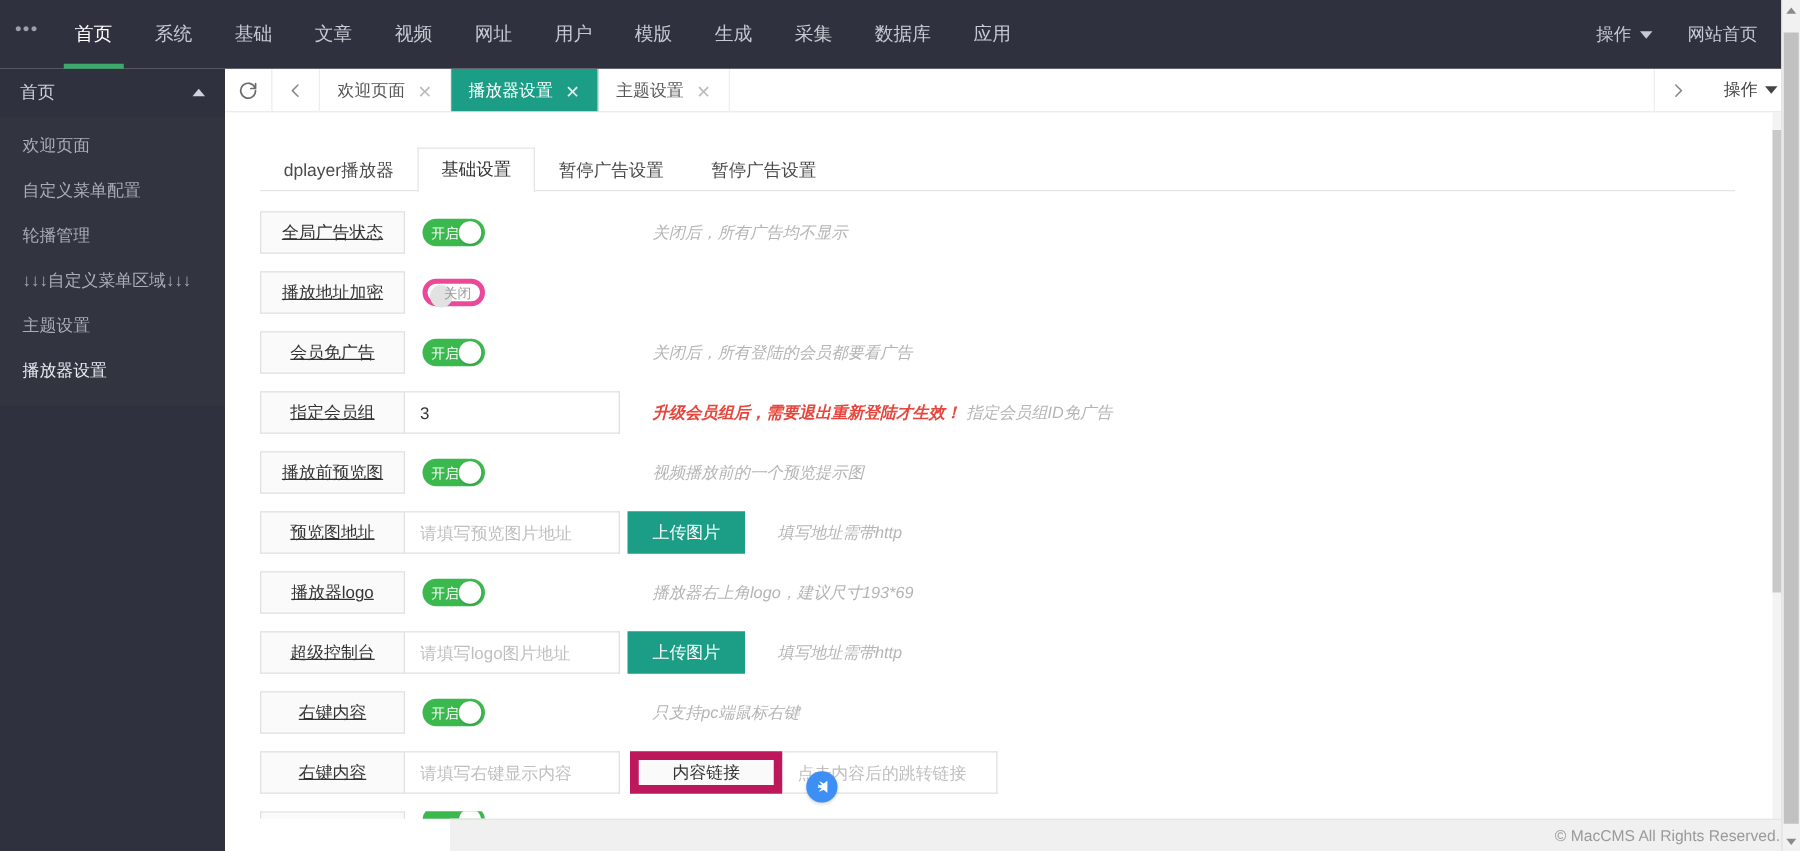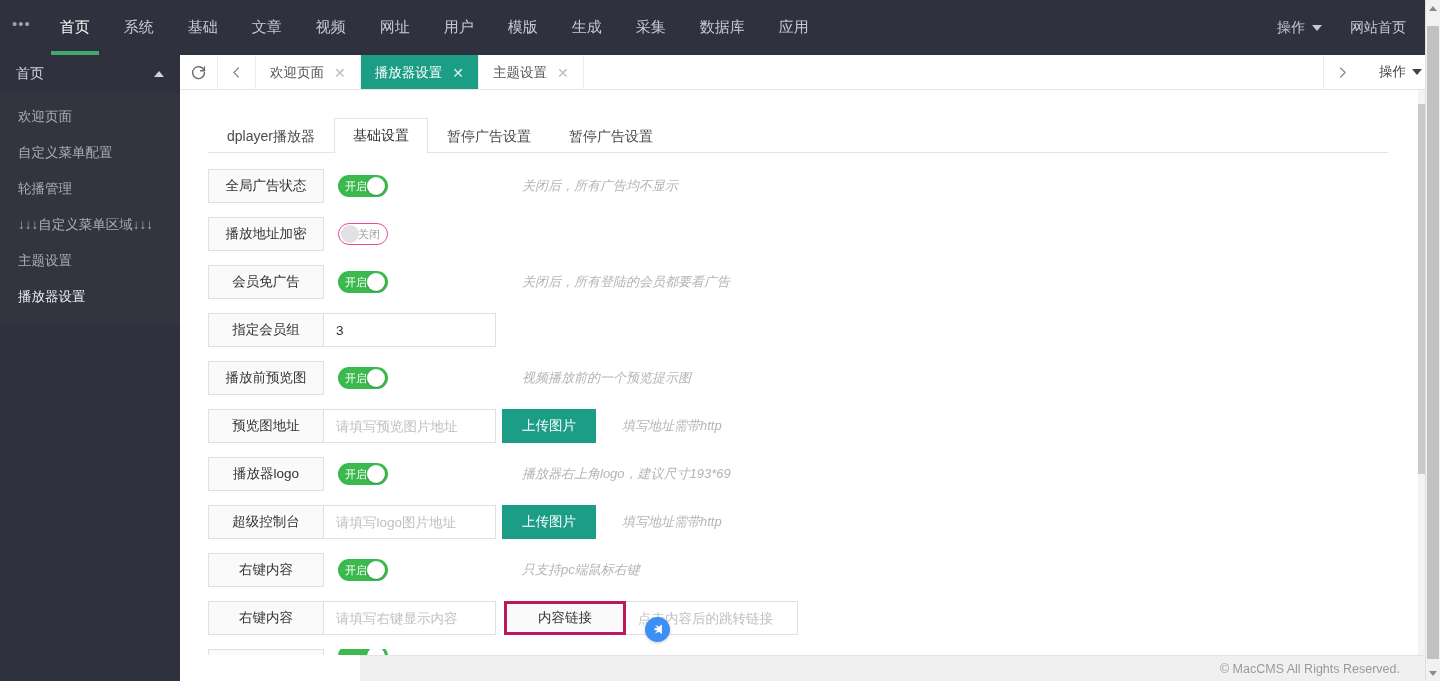--- a/index.html
+++ b/index.html
@@ -144,21 +144,21 @@
 
   
   .form { padding: 16px 0 0 28px; }
   .row {
     display:flex; align-items:stretch; margin-bottom: 14px; height: 34px;
   }
   .lbl {
     width: 116px; flex: 0 0 116px;
     border: 1px solid #e0e0e0; background:#fafafa;
     display:flex; align-items:center; justify-content:center;
-    font-size: 13.5px; color:#333; white-space:nowrap;
+    font-size: 13.5px; color:#333; white-space:nowrap;text-decoration:underline;
   }
   .ctl {
     width: 172px; flex: 0 0 172px;
     border: 1px solid #e0e0e0; border-left: none; background:#fff;
     display:flex; align-items:center; padding: 0 10px;
   }
   .ctl.plain { border:none; background:transparent; padding-left: 14px; }
   .ctl input {
     border:none; outline:none; width:100%; font-size:13.5px; color:#333;
     font-family: inherit; background:transparent;
@@ -166,21 +166,21 @@
   .ctl input::placeholder { color:#bfbfbf; }
 
   
   .switch {
     display:flex; align-items:center;
     width: 50px; height: 22px; border-radius: 11px;
     position: relative; cursor:pointer; font-size: 11px;
     user-select:none;
   }
   .switch.on { background: #3bb94e; justify-content: flex-start; text-align: center; }
-  .switch.off { background: #fff; border:1px solid #ec4899; justify-content: flex-end; }
+  .switch.off { background: #fff; border:4px solid #ec4899; justify-content: flex-end; }
   .switch .lab { position:relative; z-index:2; }
   .switch.on .lab { color:#fff; margin-left: 7px; }
   .switch.off .lab { color: #9b9b9b; margin-right: 7px; }
   .switch .knob {
     position:absolute; top:2px; width: 18px; height: 18px;
     border-radius: 50%; background:#fff;
     box-shadow: 0 1px 2px rgba(0,0,0,.2);
   }
   .switch.on .knob { right: 3px; }
   .switch.off .knob { left: 2px; top:1px; background:#e2e2e2; box-shadow:none; }
@@ -194,21 +194,21 @@
   .upload-btn {
     background:#1c9d86; color:#fff; font-size:13.5px;
     display:flex; align-items:center; justify-content:center;
     padding: 0 20px; cursor:pointer; height: 34px; margin-left: 6px;
     border:none;
   }
   .row .upload-wrap { display:flex; align-items:stretch; }
 
   .lbl2 {
     width: 122px; flex:0 0 122px; margin-left: 8px;
-    border: 3px solid #be185d; background:#fafafa;
+    border: 7px solid #be185d; background:#fafafa;
     display:flex; align-items:center; justify-content:center;
     font-size: 13.5px; color:#333; white-space:nowrap;
   }
   .ctl2 {
     width: 172px; flex:0 0 172px;
     border:1px solid #e0e0e0; border-left:none; background:#fff;
     display:flex; align-items:center; padding: 0 10px;
   }
   .ctl2 input {
     border:none; outline:none; width:100%; font-size:13.5px; color:#333;
@@ -227,21 +227,21 @@
 
   
   .row.clipped { height: 14px; overflow:hidden; margin-bottom:0; }
   .row.clipped .lbl, .row.clipped .ctl { border-bottom:none; }
 
   
   .footer {
     position:absolute; left:180px; right:0; bottom:0; height: 26px;
     background:#f0f0f0; border-top:1px solid #e4e4e4;
     display:flex; align-items:center; justify-content:flex-end;
-    padding-right: 40px; font-size:12.5px; color:#9a9a9a;
+    padding-right: 16px; font-size:12.5px; color:#9a9a9a;
   }
   
   .browser-scroll {
     position:absolute; top:0; right:0; width: 15px; bottom:0;
     background:#f1f1f1; border-left:1px solid #e0e0e0; z-index: 40;
   }
   .browser-thumb {
     position:absolute; left:1px; right:1px; top: 26px; bottom: 22px;
     background:#c1c1c1;
   }
@@ -381,20 +381,24 @@
             </div>
           </div>
           <div class="hint">关闭后，所有登陆的会员都要看广告</div>
         </div>
 
         <div class="row">
           <div class="lbl">指定会员组</div>
           <div class="ctl">
             <input type="text" value="3" style="">
           </div>
+          <div class="hint">
+            <span class="warn">升级会员组后，需要退出重新登陆才生效！</span>
+            <span>指定会员组ID免广告</span>
+          </div>
         </div>
 
         <div class="row">
           <div class="lbl">播放前预览图</div>
           <div class="ctl plain">
             <div class="switch on">
               <span class="lab">开启</span>
               <span class="knob"></span>
             </div>
           </div>

